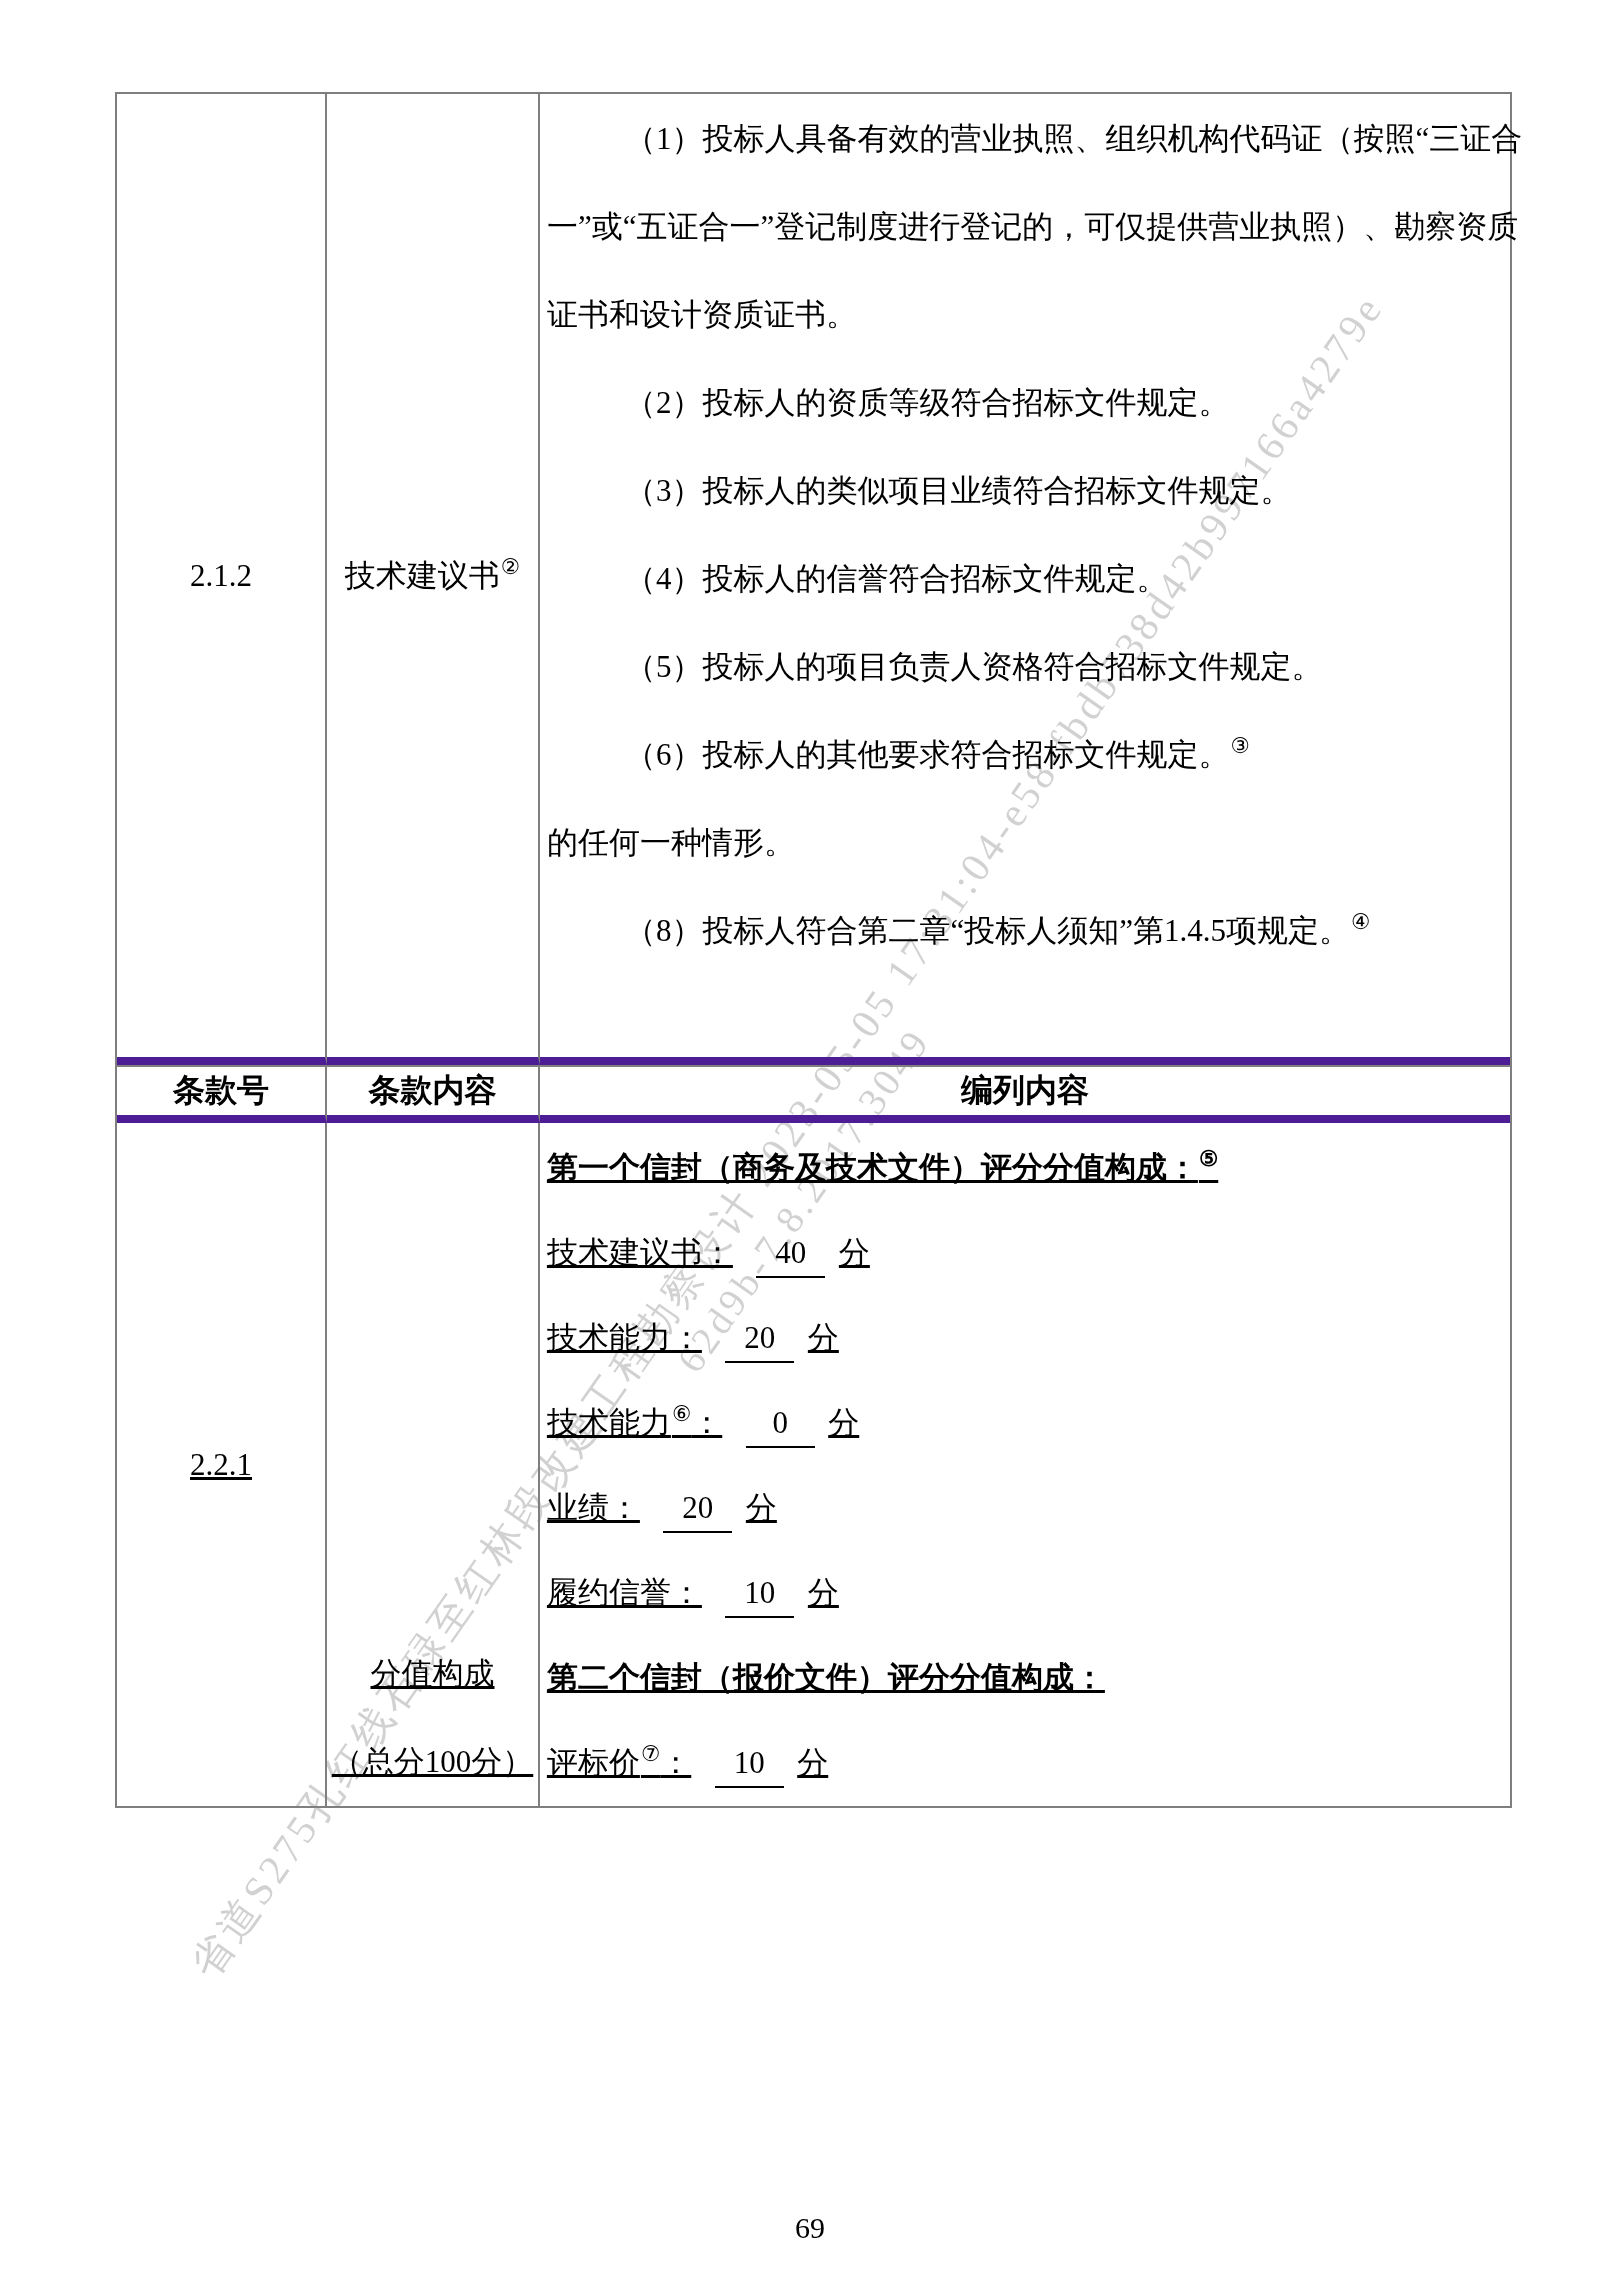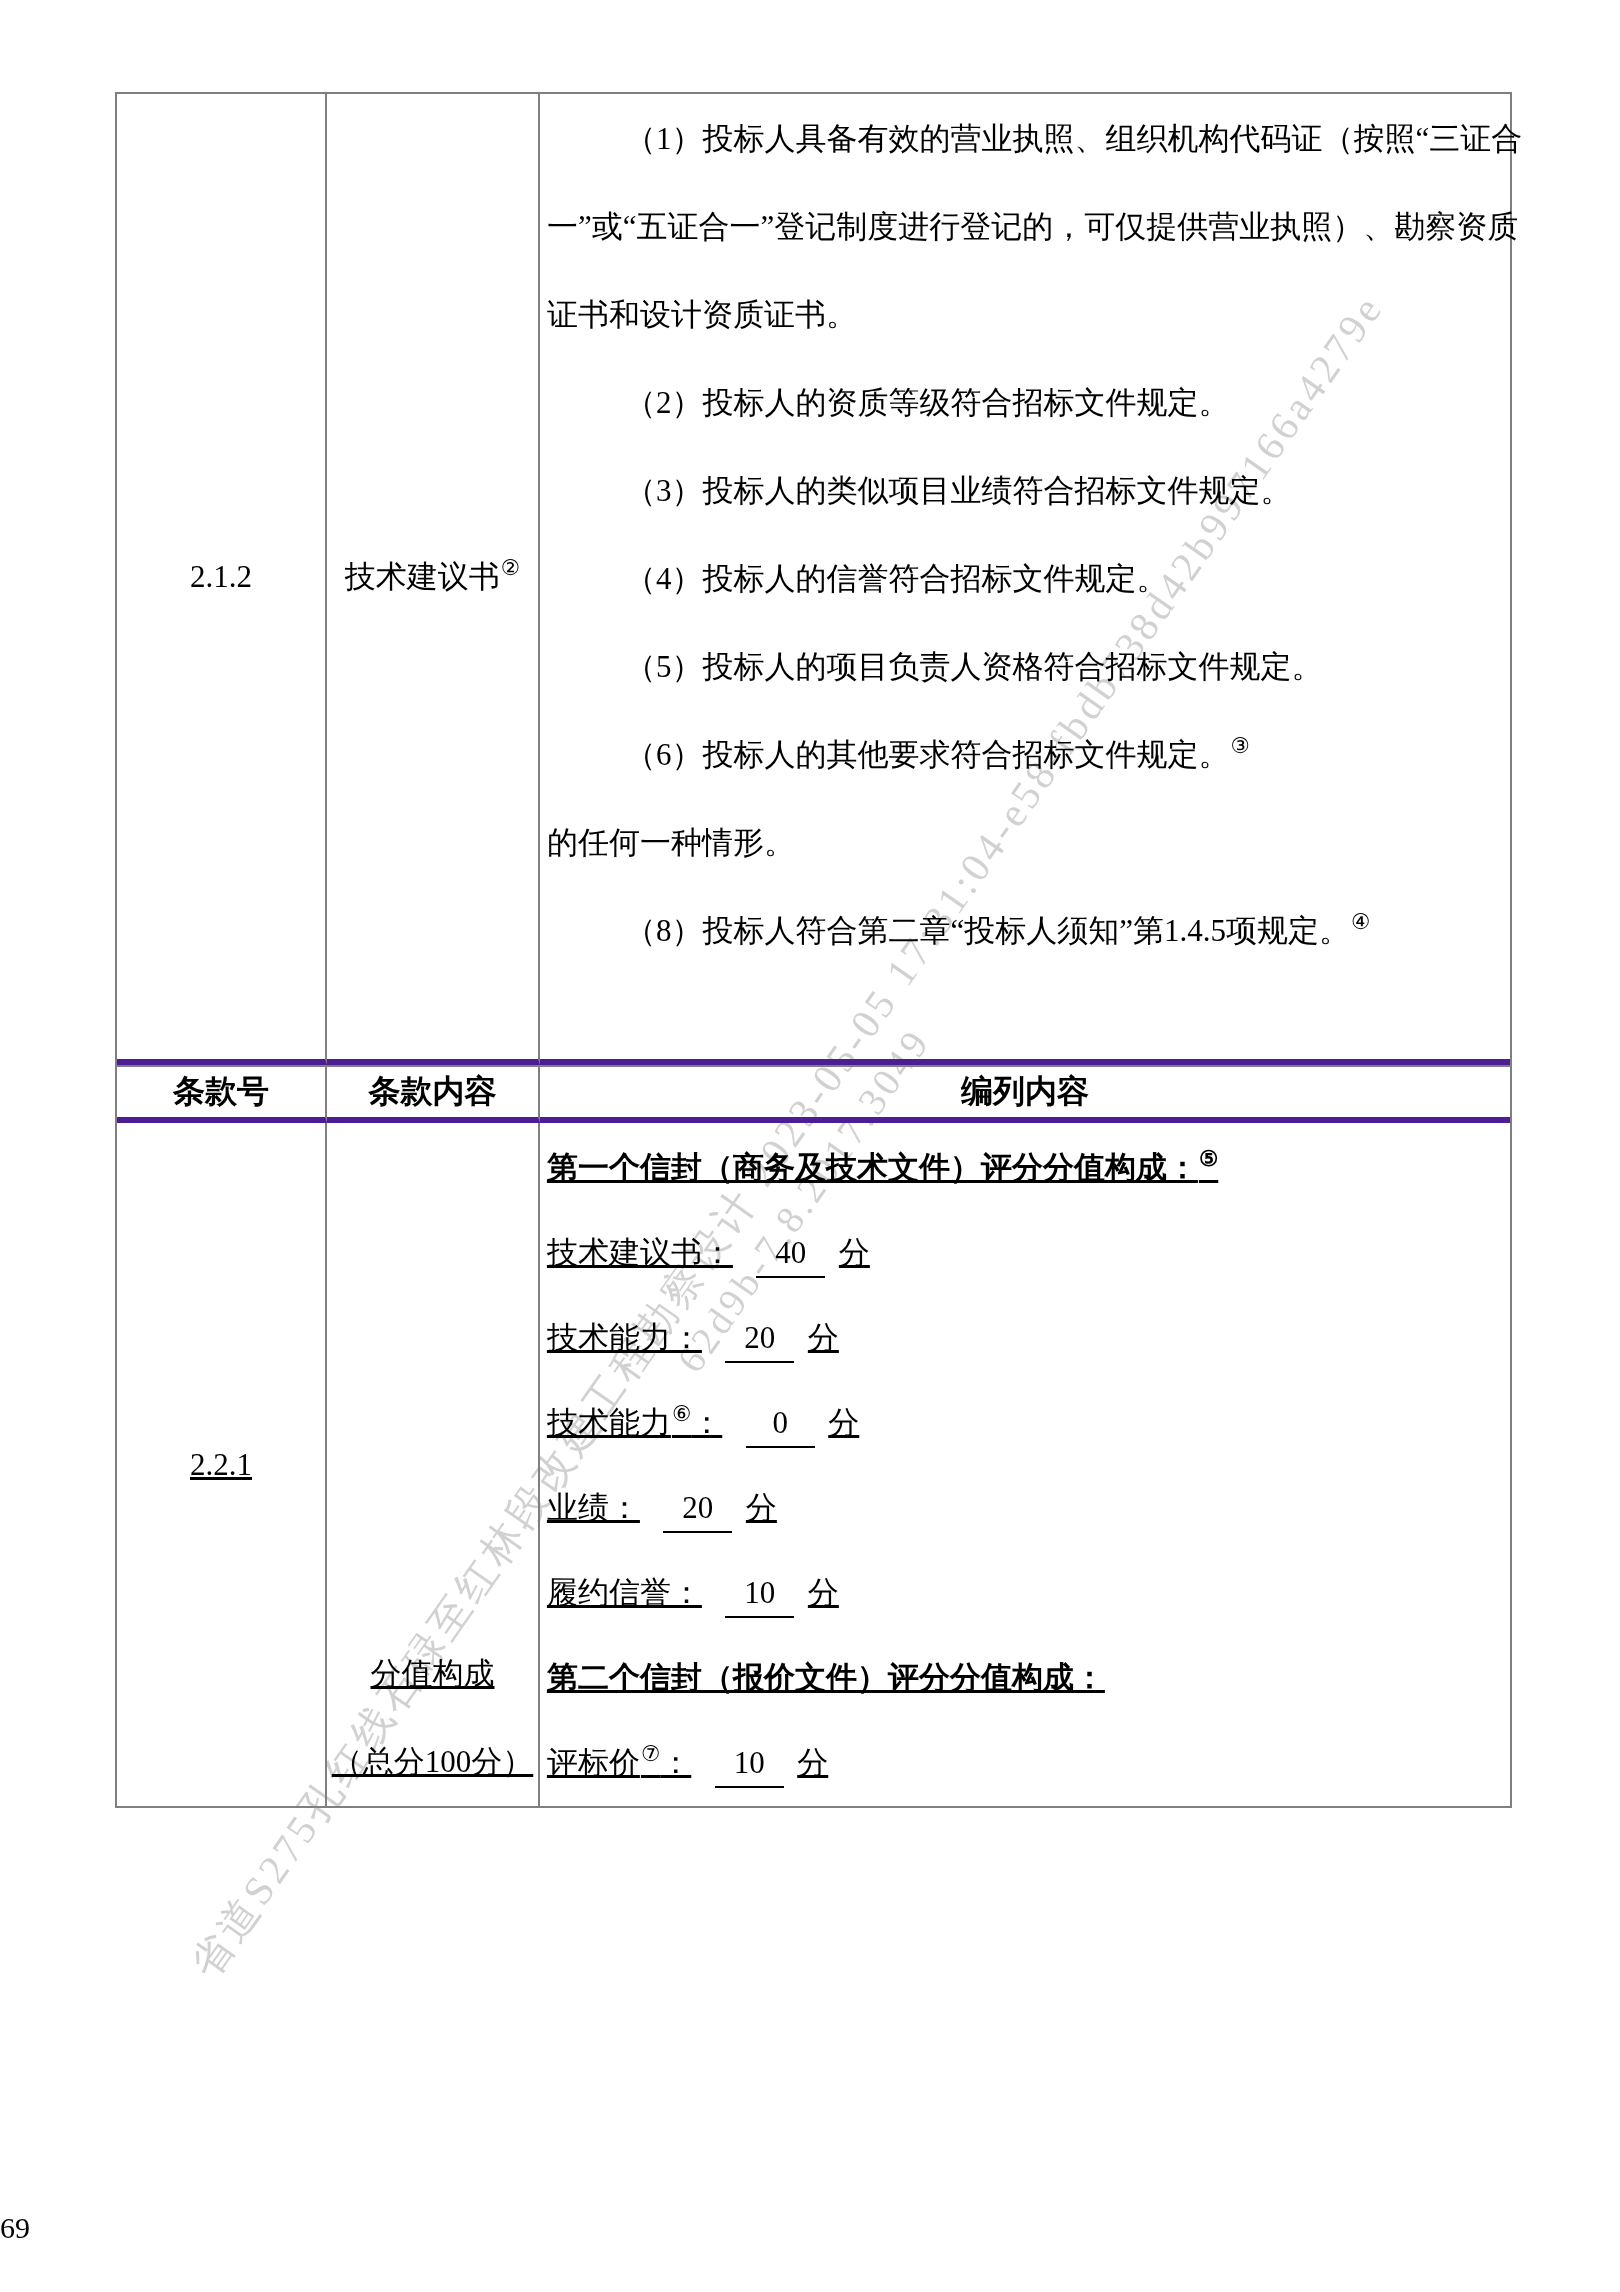--- a/index.html
+++ b/index.html
@@ -16,21 +16,21 @@
   .wm1{left:201px;top:1946px;font-size:41px;}
   .wm2{left:686px;top:1345px;font-size:39px;}
   
   .tbl{
     position:absolute;left:115px;top:92px;z-index:1;
     border:2px solid #7f7f7f;
     display:grid;
     grid-template-columns:210px 213px 970px;
     grid-template-rows:971px 58px 683px;
   }
-  .cell{box-sizing:border-box;border-right:2px solid #7f7f7f;border-bottom:6px solid #4c1d95;background:transparent;}
+  .cell{box-sizing:border-box;border-right:2px solid #7f7f7f;border-bottom:8px solid #4c1d95;background:transparent;}
   .cell.lastcol{border-right:none;}
   .cell.lastrow{border-bottom:none;text-decoration:underline;}
   .cell.hdr{border-top:2px solid #7f7f7f;}
   .center{display:flex;align-items:center;justify-content:center;text-align:center;}
   .colcenter{display:flex;flex-direction:column;align-items:center;justify-content:flex-end;text-align:center;}
   .fs{font-size:31px;}
   .hdrtxt{font-size:32px;font-weight:bold;}
   
   .lines{padding:1px 3.9px 0 6.9px;}
   .tline{height:88px;line-height:88px;font-size:31px;white-space:nowrap;}
@@ -39,21 +39,21 @@
   .slines{padding:2px 3.9px 0 6.9px;}
   .sline{height:85px;line-height:85px;font-size:31px;white-space:nowrap;}
   .sline.bold{font-weight:bold;}
   .clause2{line-height:88px;font-size:31px;}
   sup.circ{font-size:21.6px;vertical-align:11.8px;line-height:0;margin-left:1px;}
   .blank{
     display:inline-block;min-width:61px;text-align:center;
     border-bottom:2.9px solid #000;padding:0 3.9px 4.9px;margin:0 13.7px 0 23.5px;
     line-height:normal;vertical-align:baseline;
   }
-  .pageno{position:absolute;left:0;top:2211px;width:100%;text-align:left;font-size:30px;z-index:1;}
+  .pageno{position:absolute;left:0;top:2211px;width:100%;text-align:center;font-size:30px;z-index:1;}
 </style>
 </head>
 <body>
 
 <div class="page">
 
   <div class="wm wm1">省道S275孔红线石碌至红林段改建工程勘察设计 2023-05-05 17:31:04-e58-fbdb738d42b997166a4279e</div>
   <div class="wm wm2">62d9b-7.8.2017.3049</div>
 
   <div class="tbl">

